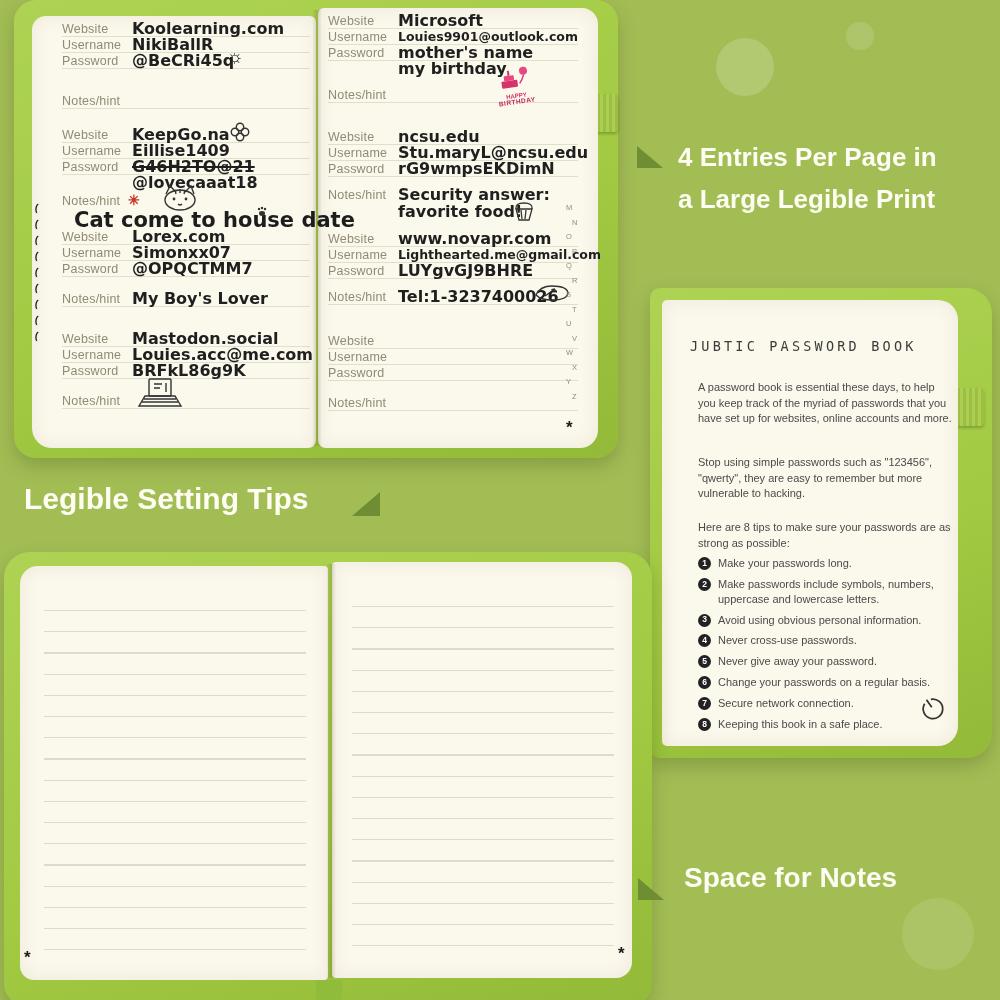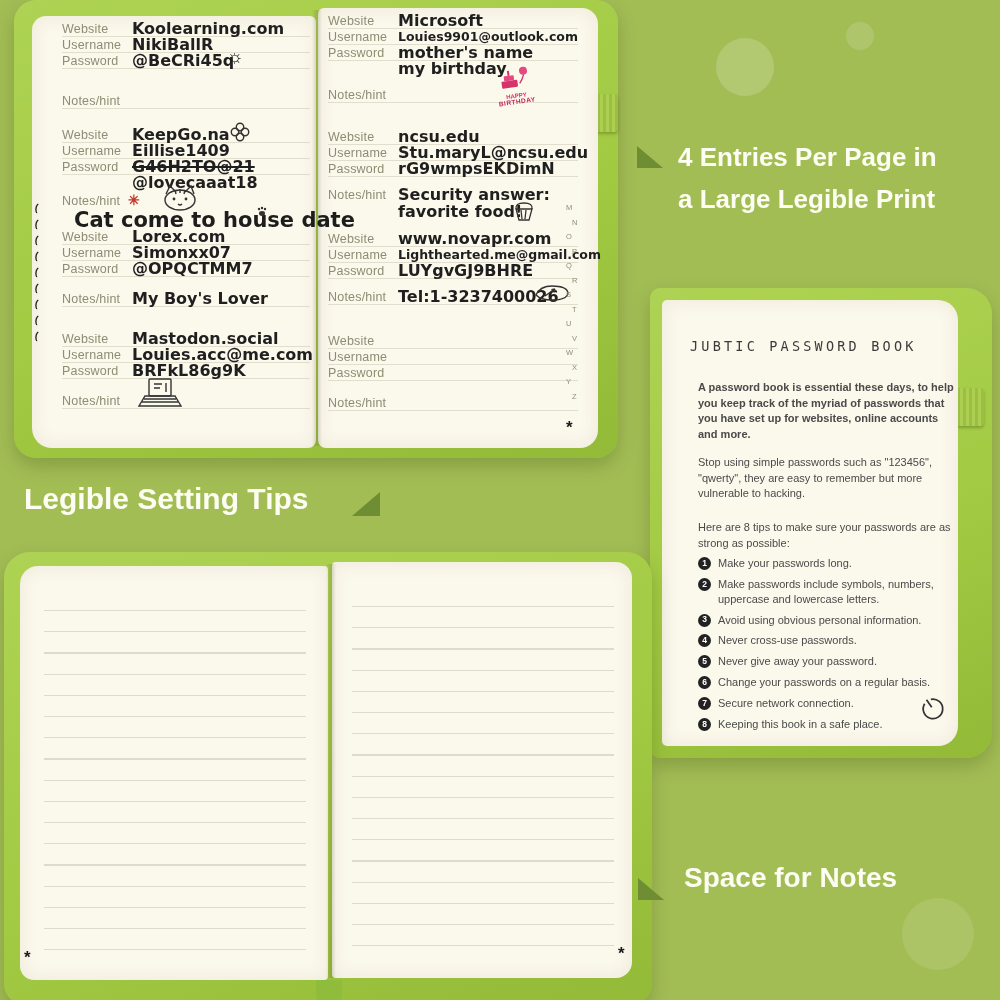--- a/index.html
+++ b/index.html
@@ -330,21 +330,21 @@
   <div class="callout" style="left:678px;top:136px;font-size:26px;line-height:1.62;">
     <div>4 Entries Per Page in</div>
     <div>a Large Legible Print</div>
   </div>
 
   <div class="cover" style="left:650px;top:288px;width:342px;height:470px;border-radius:10px 26px 26px 10px;"></div>
   <div class="penloop" style="left:954px;top:388px;width:30px;height:38px;"></div>
   <div class="page" style="left:662px;top:300px;width:296px;height:446px;border-radius:5px 20px 20px 5px;"></div>
 
   <div class="intro-title" style="left:690px;top:338px;">JUBTIC PASSWORD BOOK</div>
-  <div class="intro-p" style="left:698px;top:380px;font-weight:bold;">A password book is essential these days, to help you keep track of the myriad of passwords that you have set up for websites, online accounts and more.</div>
+  <div class="intro-p" style="left:698px;top:380px;">A password book is essential these days, to help you keep track of the myriad of passwords that you have set up for websites, online accounts and more.</div>
   <div class="intro-p" style="left:698px;top:455px;">Stop using simple passwords such as "123456", "qwerty", they are easy to remember but more vulnerable to hacking.</div>
   <div class="intro-p" style="left:698px;top:520px;">Here are 8 tips to make sure your passwords are as strong as possible:</div>
 
   <div class="tiplist" style="left:698px;top:556px;">
     <div class="tip">
         <span class="tipnum">1</span>
         <span>Make your passwords long.</span>
       </div>
     <div class="tip">
         <span class="tipnum">2</span>

